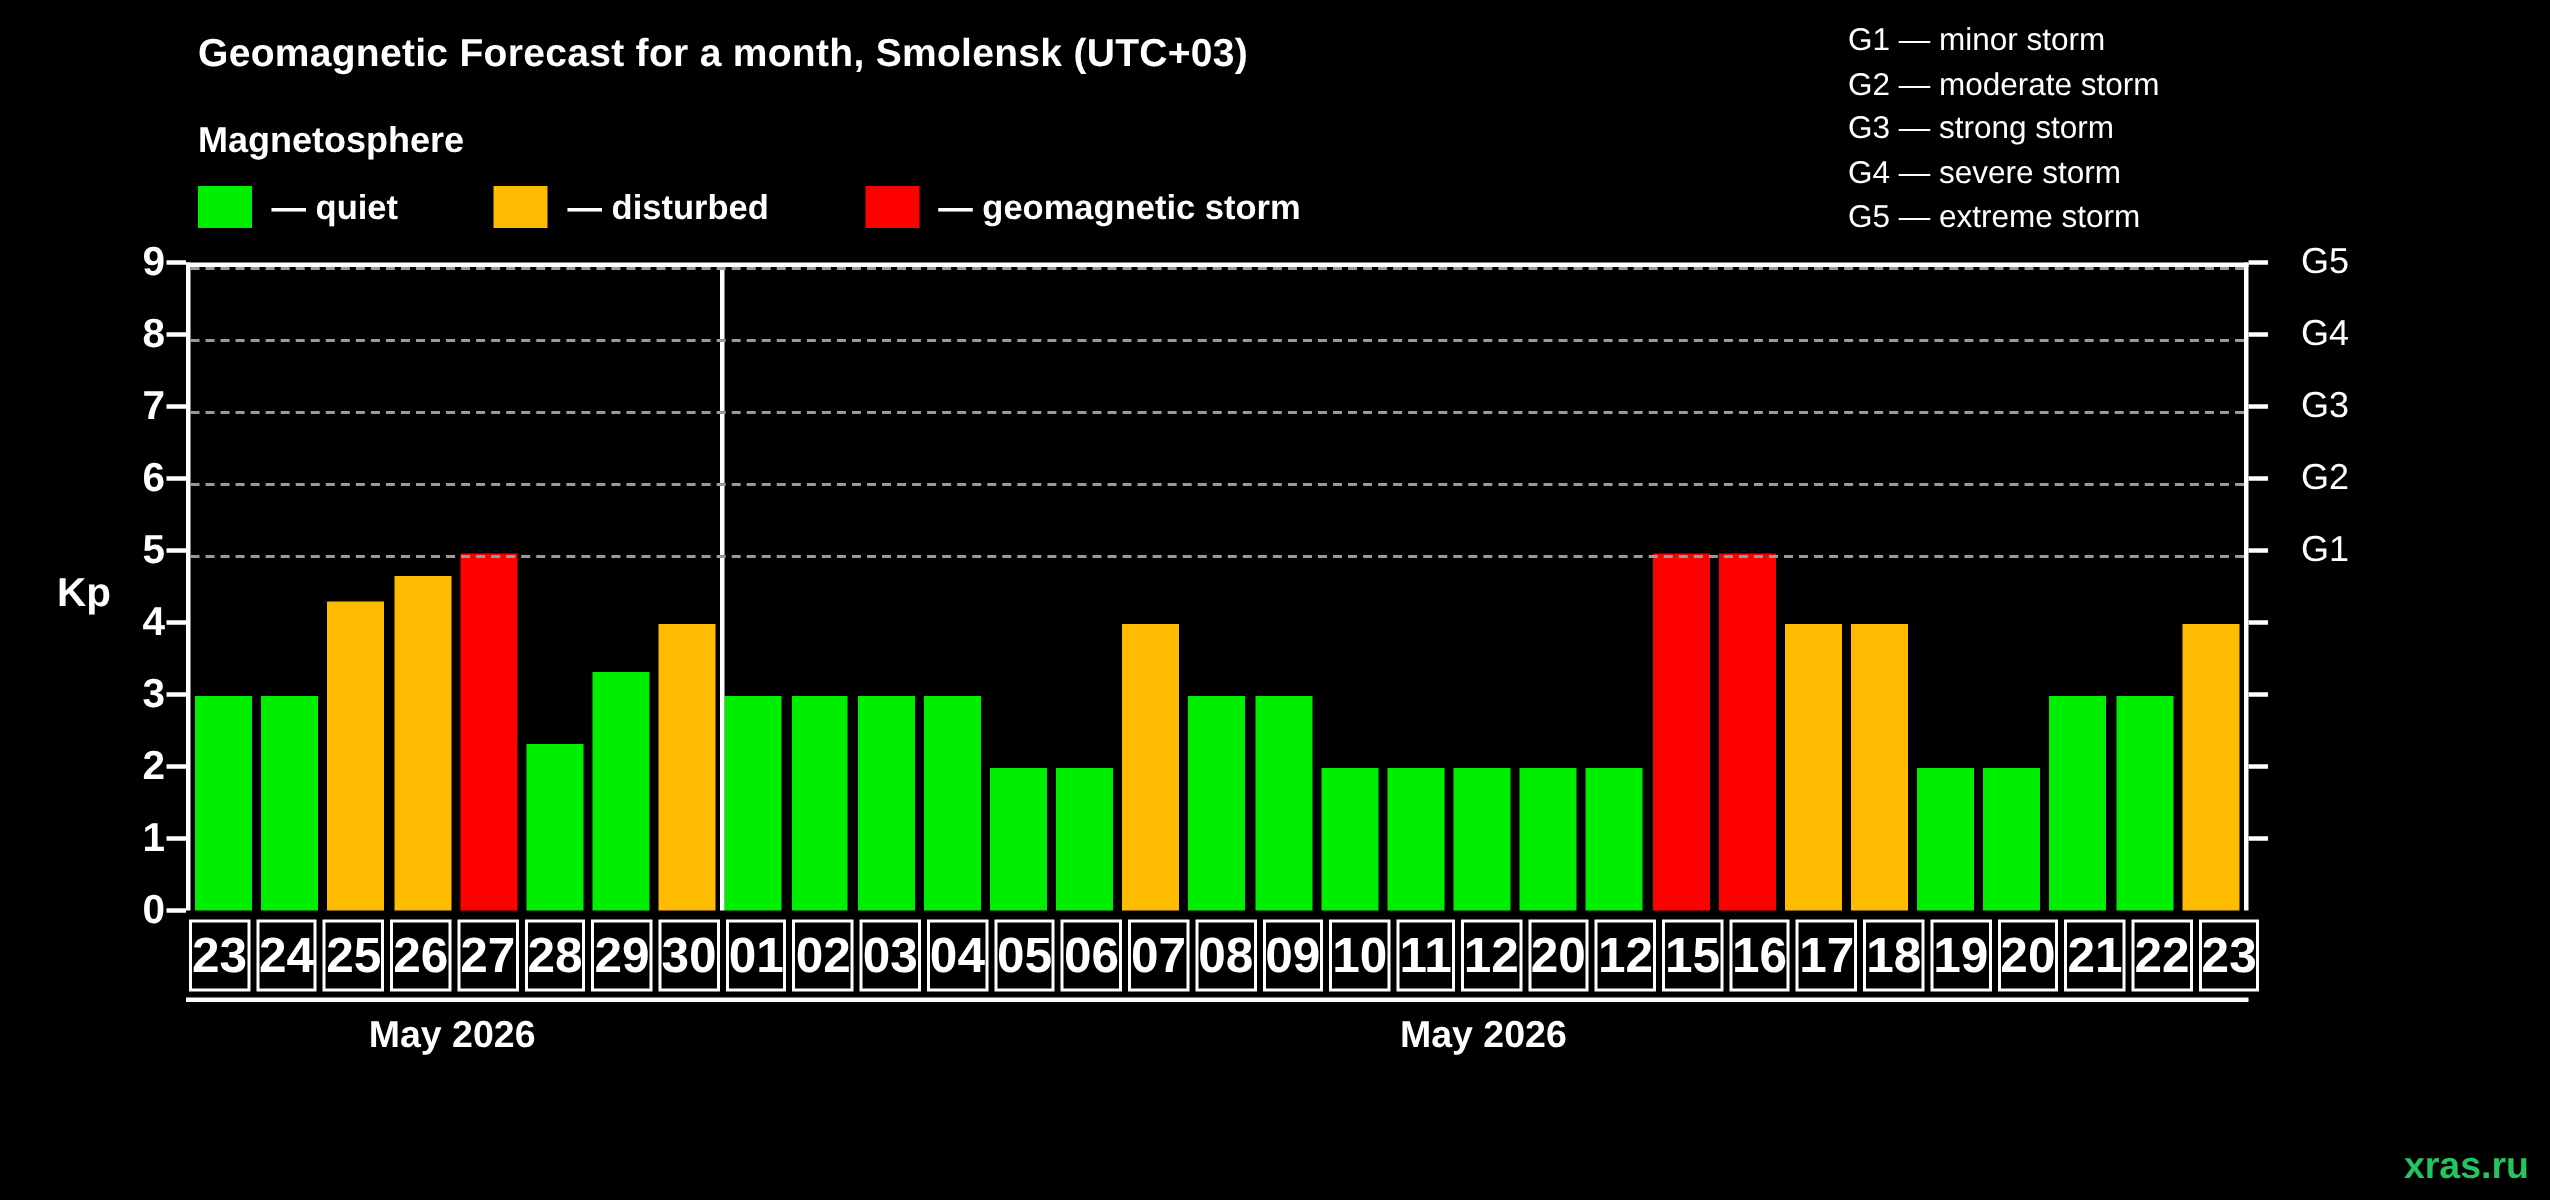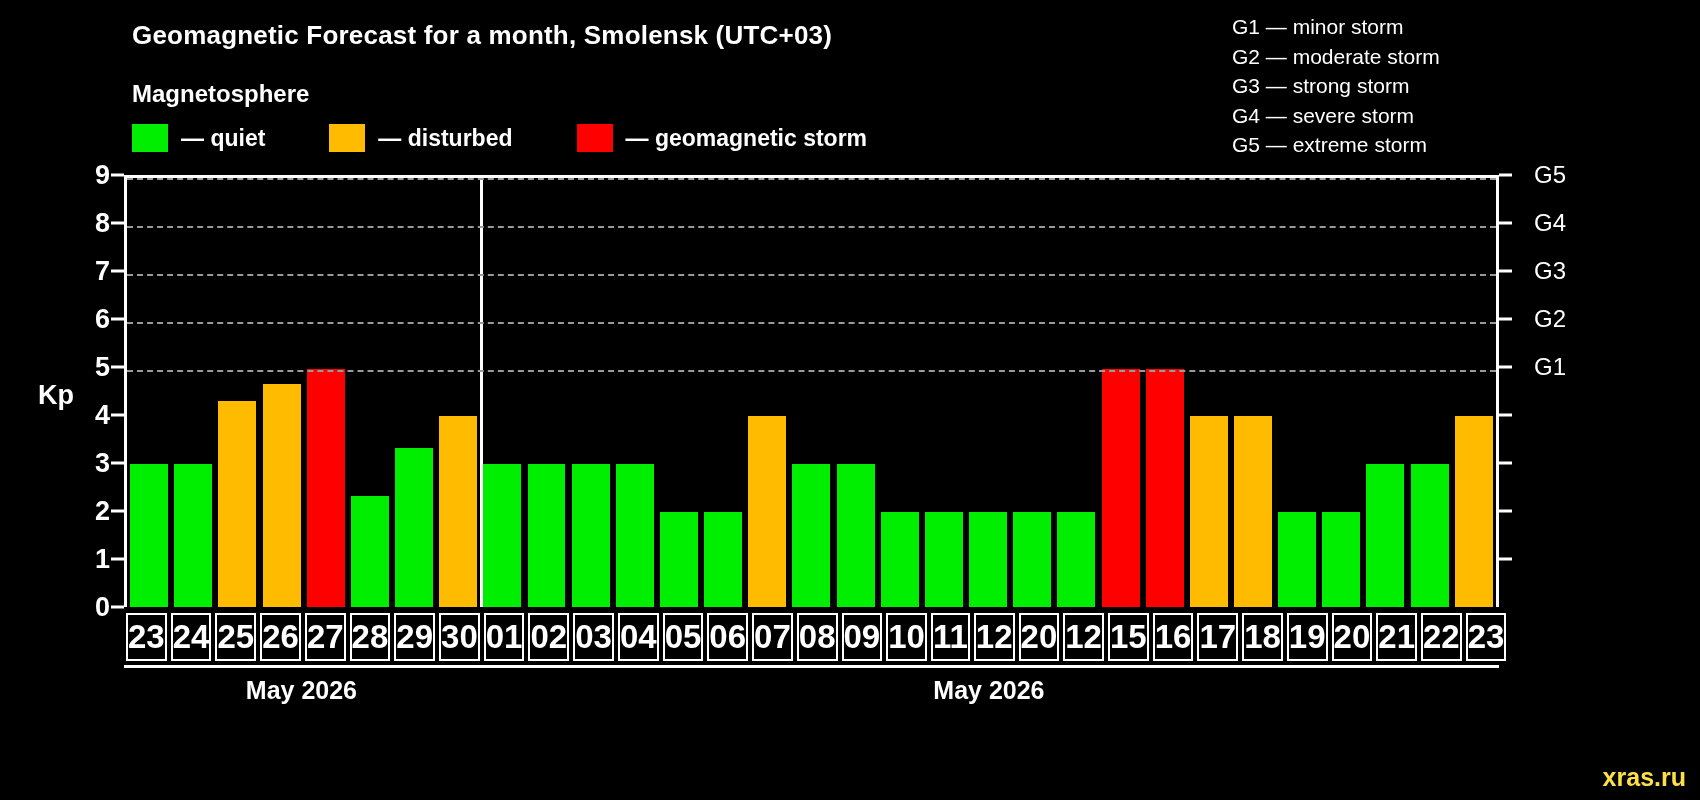--- a/index.html
+++ b/index.html
@@ -46,21 +46,21 @@
   .daycell{flex:1 1 0;display:flex;align-items:stretch;justify-content:center;padding:0 2px;box-sizing:border-box;}
   .daybox{flex:1 1 auto;border:2px solid #fff;display:flex;align-items:center;justify-content:center;
           font-size:33px;font-weight:bold;box-sizing:border-box;background:#000;}
 
   #baseline{position:absolute;left:124px;top:665px;width:1375px;height:3px;background:#fff;}
 
   
   #months{position:absolute;left:124px;top:676px;width:1375px;height:40px;}
   .monthcap{position:absolute;font-size:25px;font-weight:bold;white-space:nowrap;}
 
-  #watermark{position:absolute;right:14px;bottom:8px;font-size:25px;font-weight:bold;color:#fde047;}
+  #watermark{position:absolute;right:14px;bottom:8px;font-size:25px;font-weight:bold;color:#22c55e;}
 </style>
 </head>
 <body>
 
 <div id="title">Geomagnetic Forecast for a month, Smolensk (UTC+03)</div>
 <div id="magneto">Magnetosphere</div>
 
 <div id="legend">
     <div class="lg-item">
       <span class="lg-sw" style="background: rgb(0, 238, 0);"></span>

